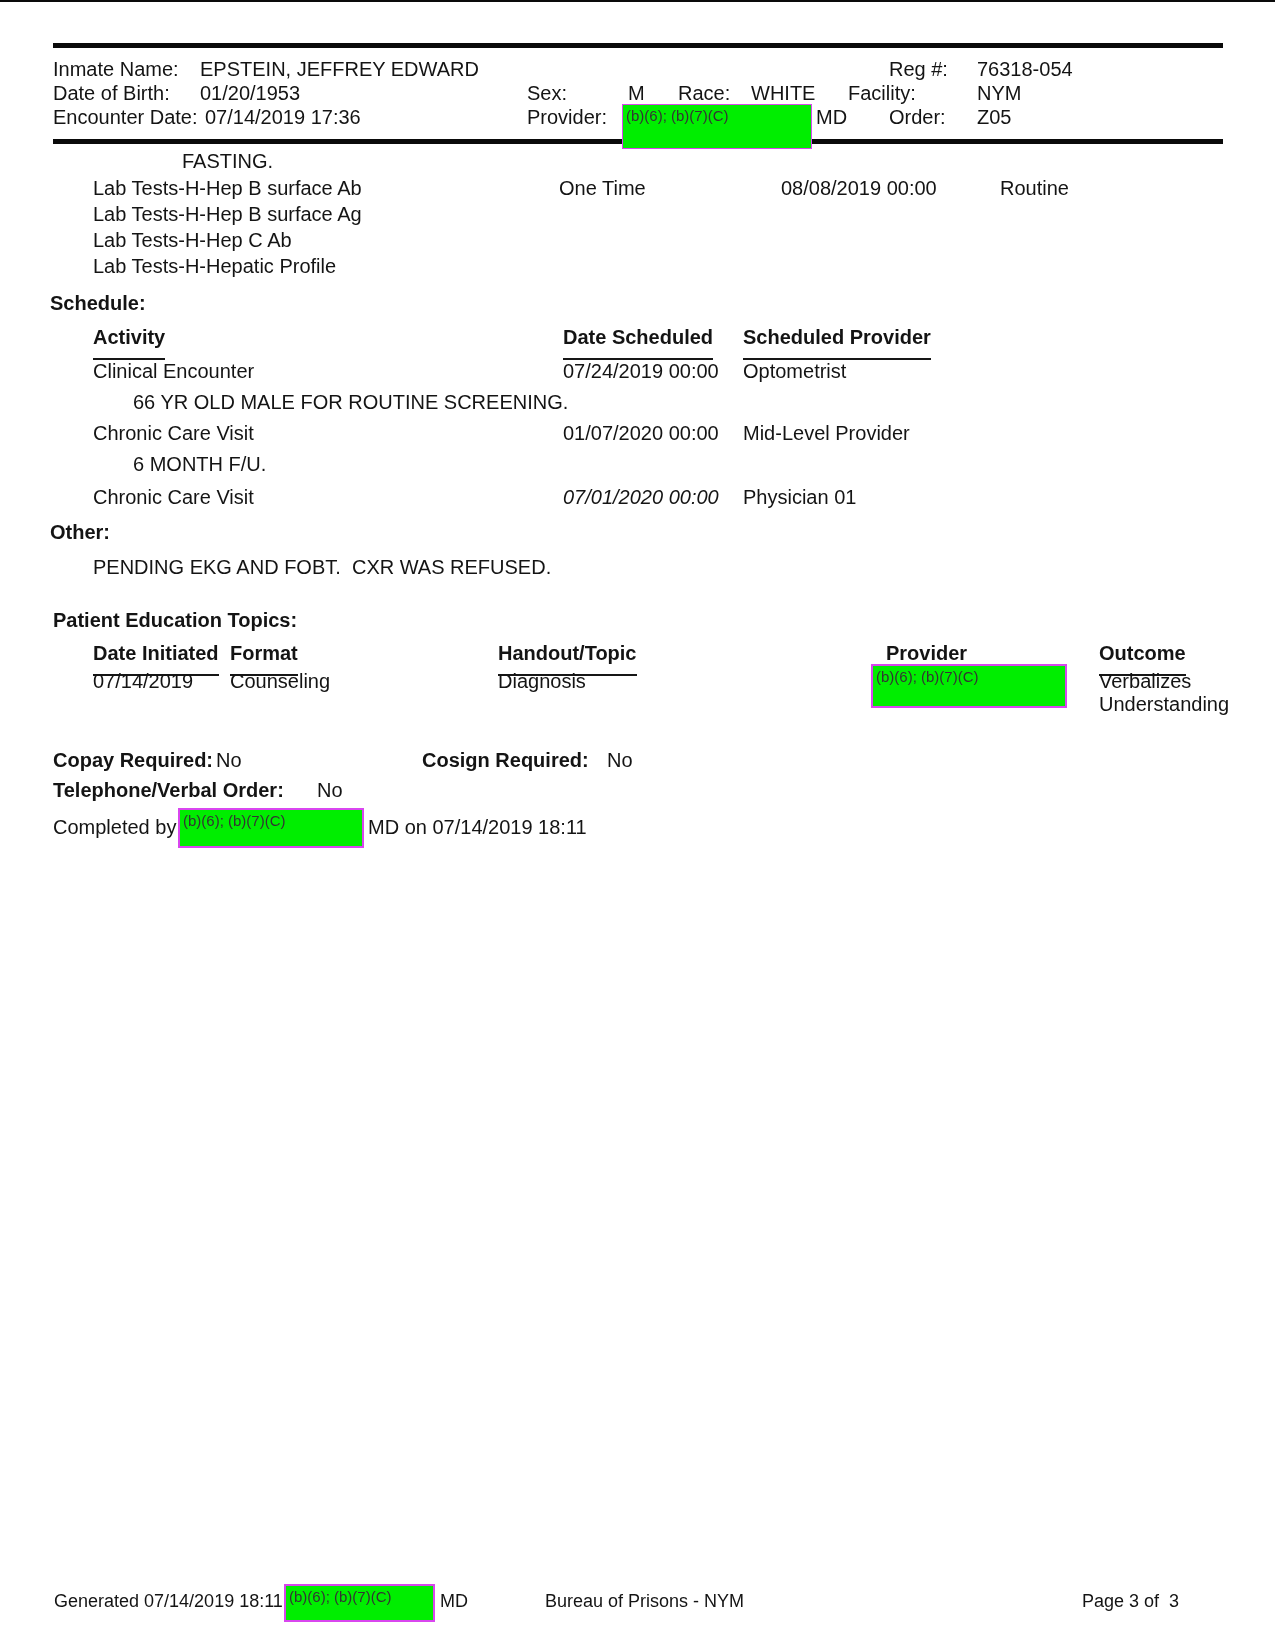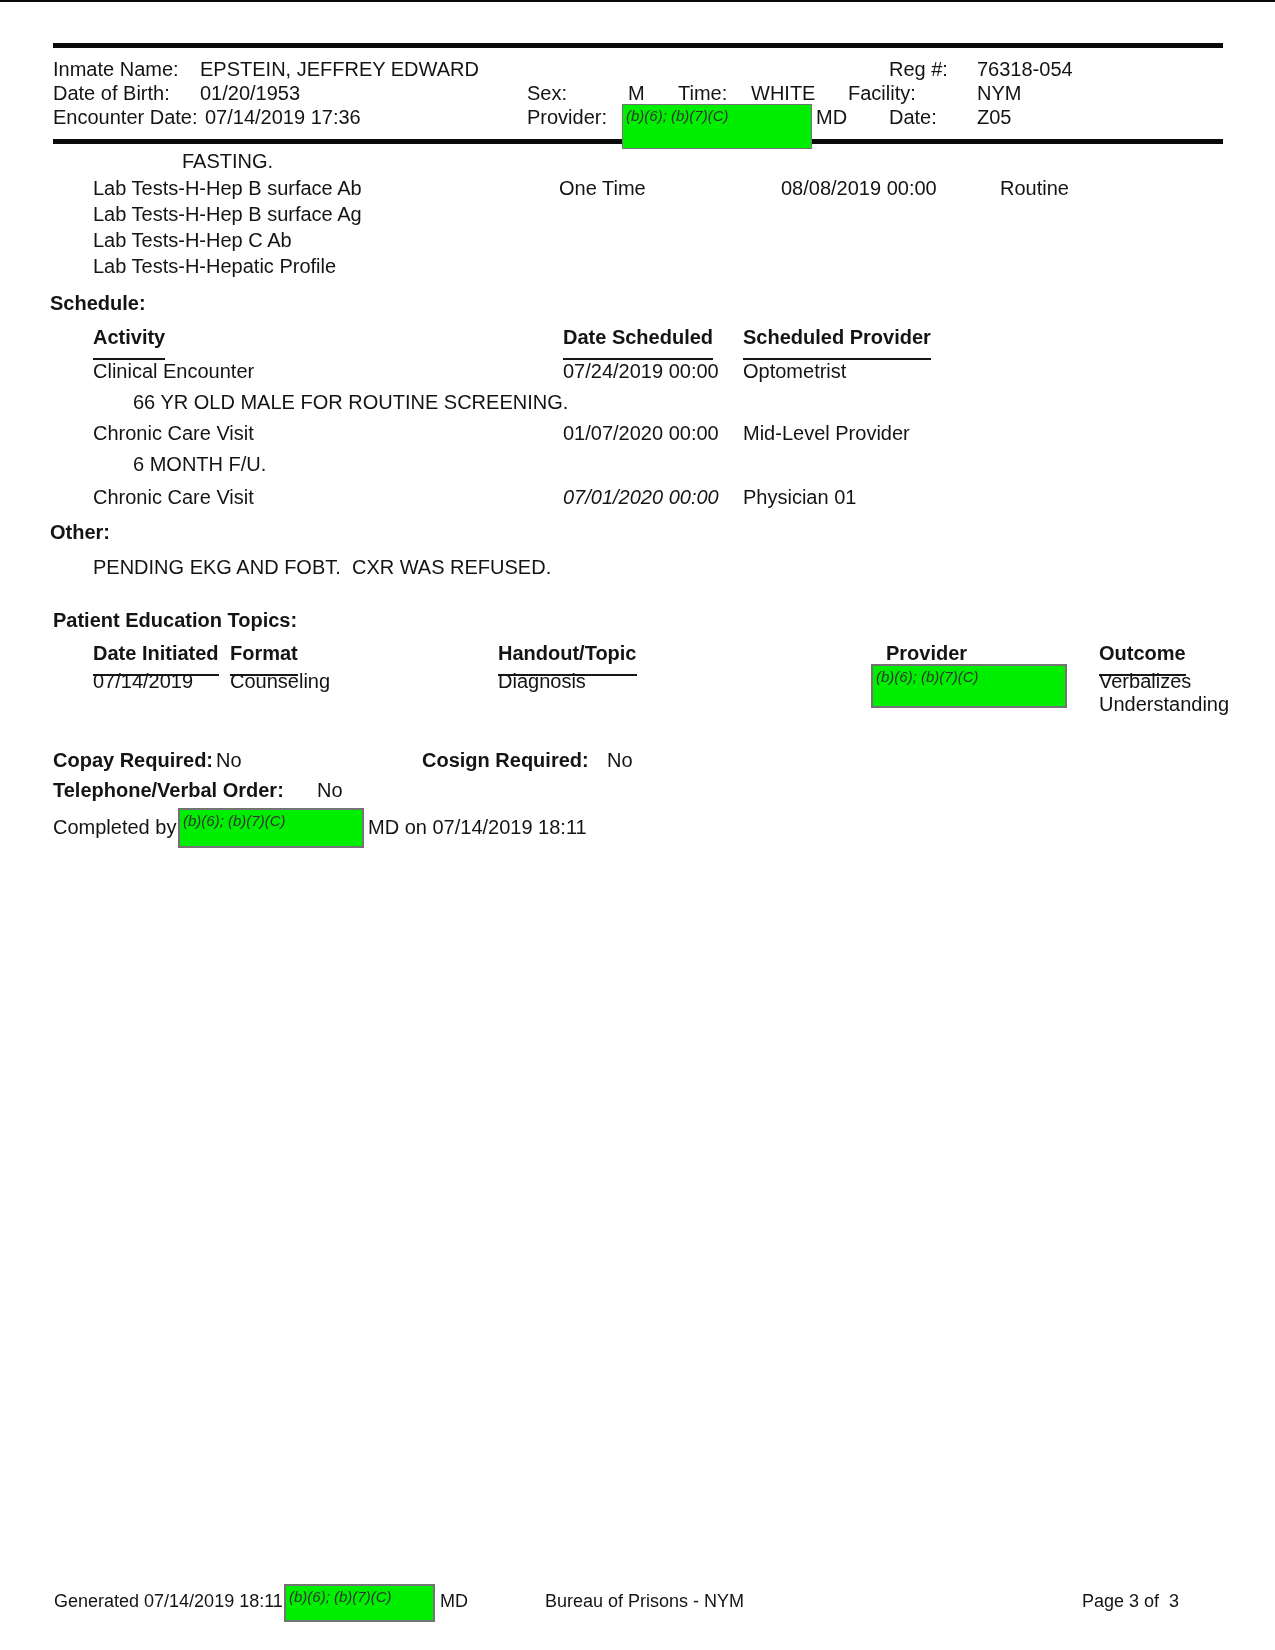--- a/index.html
+++ b/index.html
@@ -24,24 +24,23 @@
     border-bottom:2.5px solid #161616;
     padding-bottom:10px;
   }
   .rule{
     position:absolute;
     background:#0a0a0a;
   }
   .redact{
     position:absolute;
     background:#00ee00;
-    border:2px solid #737373;
+    border:2px solid #d946ef;
     box-sizing:border-box;
     overflow:hidden;
-    font-style:italic;
   }
   .redact.thin{border-width:1px;}
   .redact .rlabel{
     display:block;
     font-size:15px;
     line-height:17px;
     color:#333333;
     padding:2px 0 0 3px;
     white-space:pre;
   }
@@ -58,33 +57,33 @@
 
   <span class="t" style="left:53px;top:58px;">Inmate Name:</span>
   <span class="t" style="left:200px;top:58px;">EPSTEIN, JEFFREY EDWARD</span>
   <span class="t" style="left:889px;top:58px;">Reg #:</span>
   <span class="t" style="left:977px;top:58px;">76318-054</span>
 
   <span class="t" style="left:53px;top:82px;">Date of Birth:</span>
   <span class="t" style="left:200px;top:82px;">01/20/1953</span>
   <span class="t" style="left:527px;top:82px;">Sex:</span>
   <span class="t" style="left:628px;top:82px;">M</span>
-  <span class="t" style="left:678px;top:82px;">Time:</span>
+  <span class="t" style="left:678px;top:82px;">Race:</span>
   <span class="t" style="left:751px;top:82px;">WHITE</span>
   <span class="t" style="left:848px;top:82px;">Facility:</span>
   <span class="t" style="left:977px;top:82px;">NYM</span>
 
   <span class="t" style="left:53px;top:106px;">Encounter Date:</span>
   <span class="t" style="left:205px;top:106px;">07/14/2019 17:36</span>
   <span class="t" style="left:527px;top:106px;">Provider:</span>
   <div class="redact thin" style="left:622px;top:104px;width:190px;height:45px;">
     <span class="rlabel">(b)(6); (b)(7)(C)</span>
   </div>
   <span class="t" style="left:816px;top:106px;">MD</span>
-  <span class="t" style="left:889px;top:106px;">Date:</span>
+  <span class="t" style="left:889px;top:106px;">Order:</span>
   <span class="t" style="left:977px;top:106px;">Z05</span>
 
   <span class="t" style="left:182px;top:150px;">FASTING.</span>
 
   <span class="t" style="left:93px;top:177px;">Lab Tests-H-Hep B surface Ab</span>
   <span class="t" style="left:559px;top:177px;">One Time</span>
   <span class="t" style="left:781px;top:177px;">08/08/2019 00:00</span>
   <span class="t" style="left:1000px;top:177px;">Routine</span>
   <span class="t" style="left:93px;top:203px;">Lab Tests-H-Hep B surface Ag</span>
   <span class="t" style="left:93px;top:229px;">Lab Tests-H-Hep C Ab</span>

